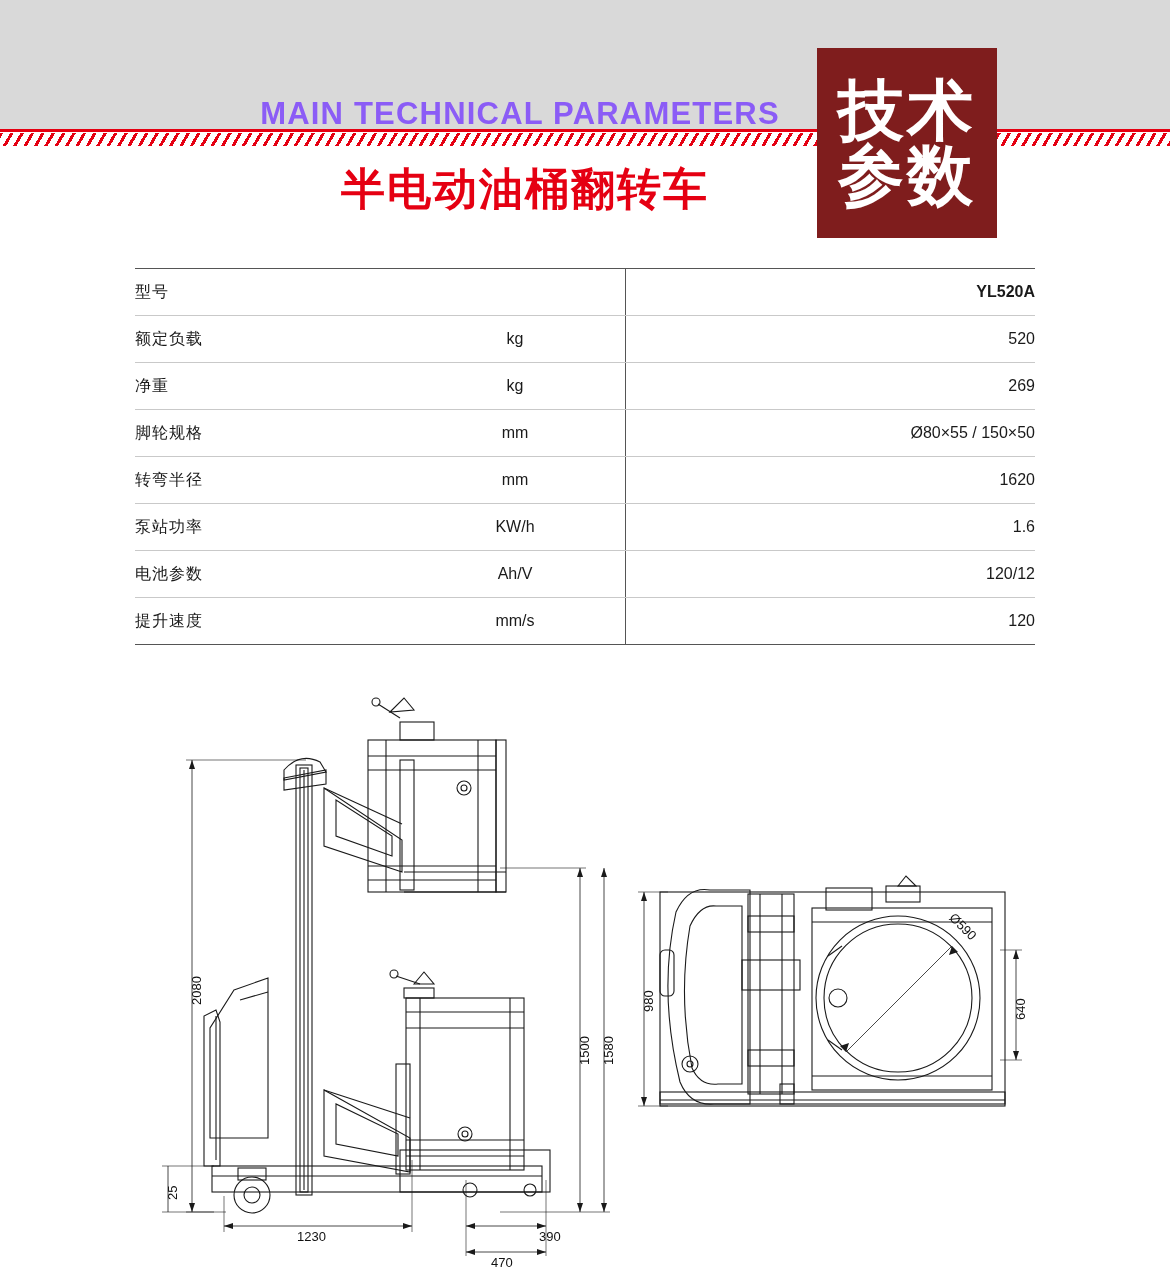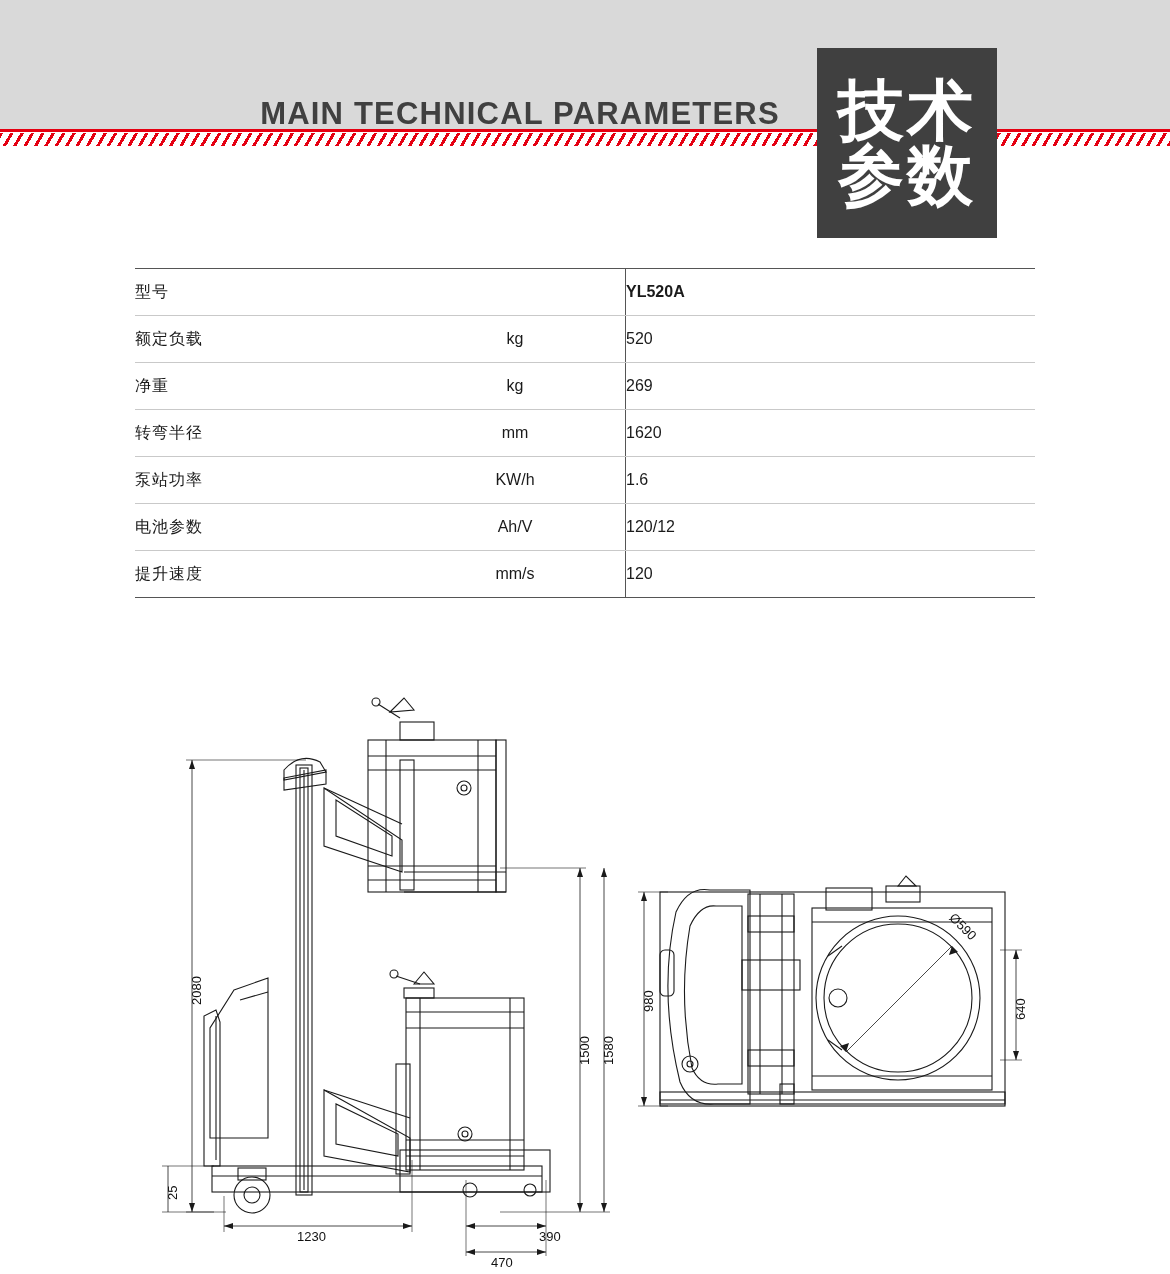--- a/index.html
+++ b/index.html
@@ -37,21 +37,21 @@
     background: #ffffff;
   }
   .en-title {
     position: absolute;
     left: 0; top: 96px;
     width: 1040px;
     text-align: center;
     font-size: 31px;
     font-weight: bold;
     letter-spacing: 1.2px;
-    color: #404040;
+    color: #8b5cf6;
     font-family: "Liberation Sans", sans-serif;
   }
   .stripe-band {
     position: absolute;
     left: 0;
     top: 133px;
     width: 1170px;
     height: 13px;
     background-image: repeating-linear-gradient(
       -60deg,
@@ -77,21 +77,21 @@
     color: #e50012;
     letter-spacing: 2px;
     font-family: "Liberation Sans", sans-serif;
   }
   .red-badge {
     position: absolute;
     right: 173px;
     top: 48px;
     width: 180px;
     height: 190px;
-    background: #404040;
+    background: #7f1d1d;
     color: #ffffff;
     display: flex;
     flex-direction: column;
     align-items: center;
     justify-content: center;
     line-height: 0.98;
   }
   .red-badge span {
     font-size: 66px;
     font-weight: bold;
@@ -124,21 +124,21 @@
     letter-spacing: 1px;
   }
   .col-unit {
     width: 220px;
     text-align: center;
     padding-right: 18px;
     border-right: 1px solid #555;
     font-family: "Liberation Sans", sans-serif;
   }
   .col-value {
-    text-align: left;
+    text-align: right;
     font-family: "Liberation Sans", sans-serif;
   }
   .model-value { font-weight: bold; }
 
   
   .drawing {
     position: absolute;
     left: 0;
     top: 660px;
     width: 1170px;
@@ -155,20 +155,21 @@
 </style>
 </head>
 <body>
 
 <div class="header">
   <div class="header-grey"></div>
   <div class="header-white"></div>
   <div class="stripe-line"></div>
   <div class="stripe-band"></div>
   <div class="en-title">MAIN TECHNICAL PARAMETERS</div>
+  <div class="cn-title">半电动油桶翻转车</div>
   <div class="red-badge">
     <span>技术</span>
     <span>参数</span>
   </div>
 </div>
 
 <table class="spec-table">
   <tbody>
     <tr>
       <td class="col-name">型号</td>
@@ -177,20 +178,25 @@
     </tr>
     <tr>
       <td class="col-name">额定负载</td>
       <td class="col-unit">kg</td>
       <td class="col-value">520</td>
     </tr>
     <tr>
       <td class="col-name">净重</td>
       <td class="col-unit">kg</td>
       <td class="col-value">269</td>
+    </tr>
+    <tr>
+      <td class="col-name">脚轮规格</td>
+      <td class="col-unit">mm</td>
+      <td class="col-value">Ø80×55 / 150×50</td>
     </tr>
     <tr>
       <td class="col-name">转弯半径</td>
       <td class="col-unit">mm</td>
       <td class="col-value">1620</td>
     </tr>
     <tr>
       <td class="col-name">泵站功率</td>
       <td class="col-unit">KW/h</td>
       <td class="col-value">1.6</td>

